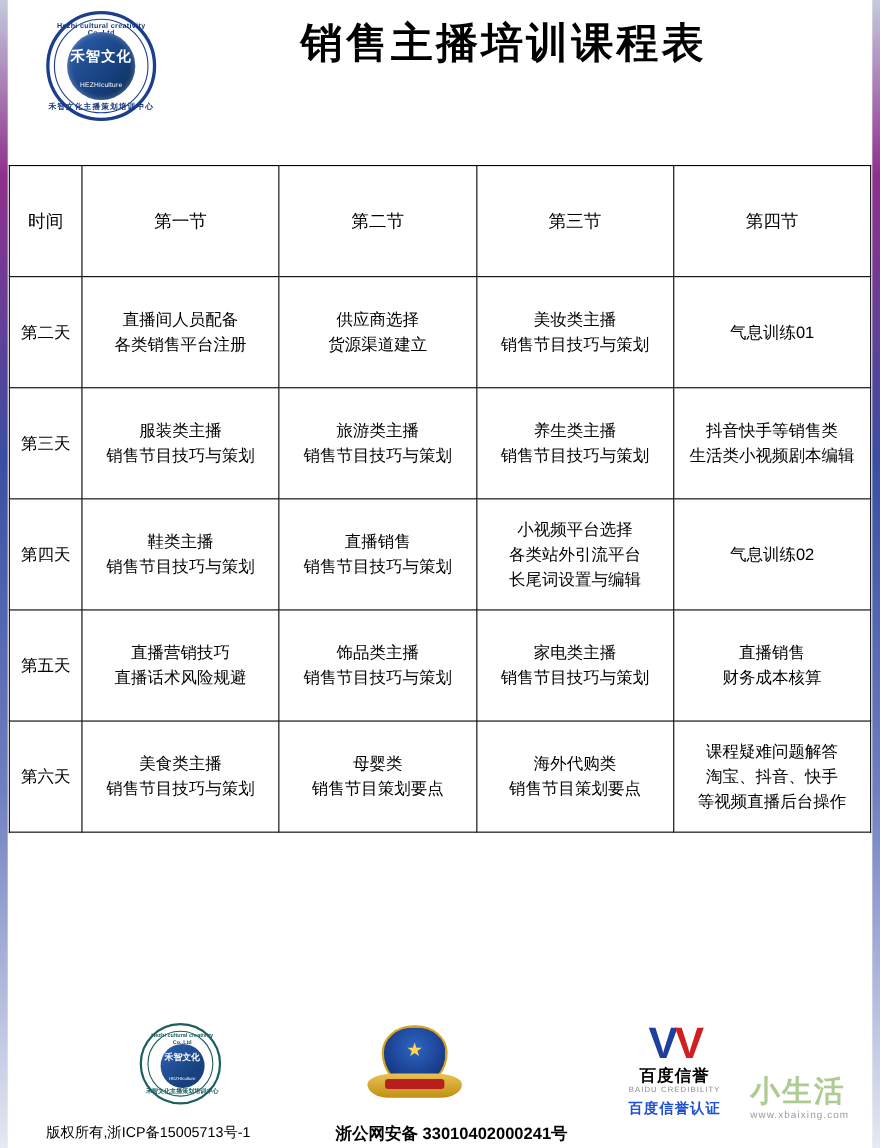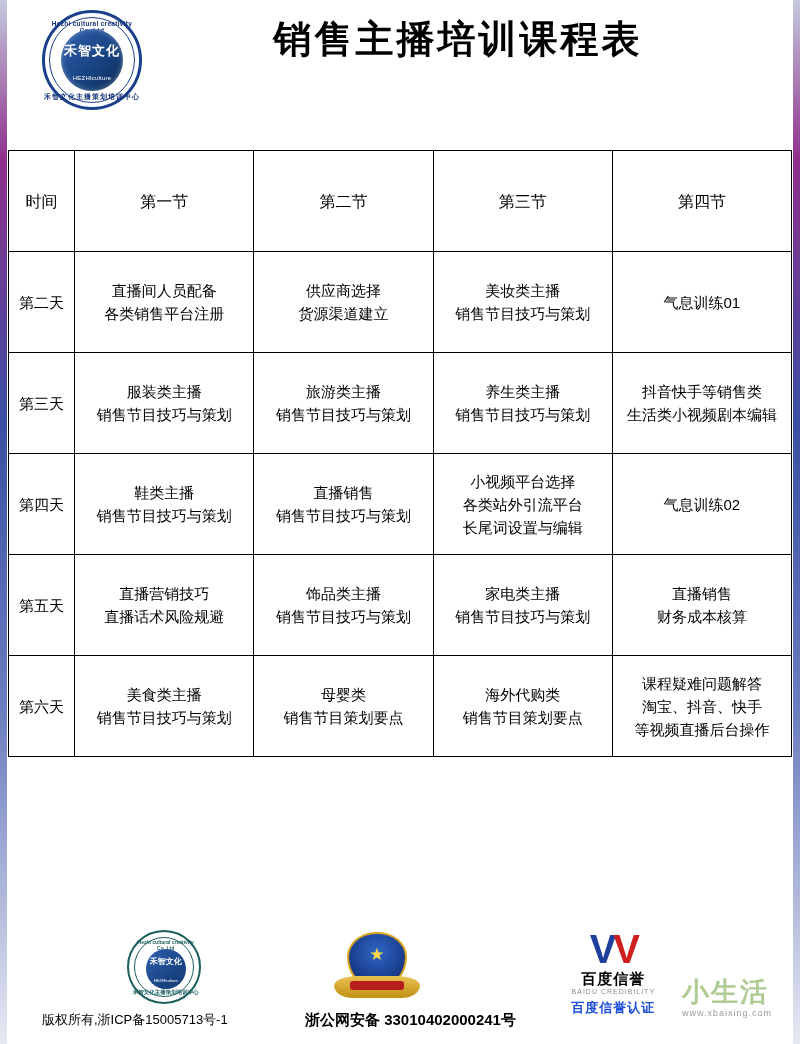--- a/index.html
+++ b/index.html
@@ -306,21 +306,21 @@
     font-weight: normal;
     color: rgba(120, 120, 120, 0.75);
     letter-spacing: 1px;
     text-align: left;
     margin-top: -2px;
   }
 
   .footer-legal {
     position: absolute;
     left: 0; right: 0;
-    bottom: 12px;
+    bottom: 2px;
     height: 24px;
     display: flex;
     align-items: center;
   }
   .legal-copyright {
     position: absolute;
     left: 42px;
     font-size: 13px;
     color: #000;
   }

